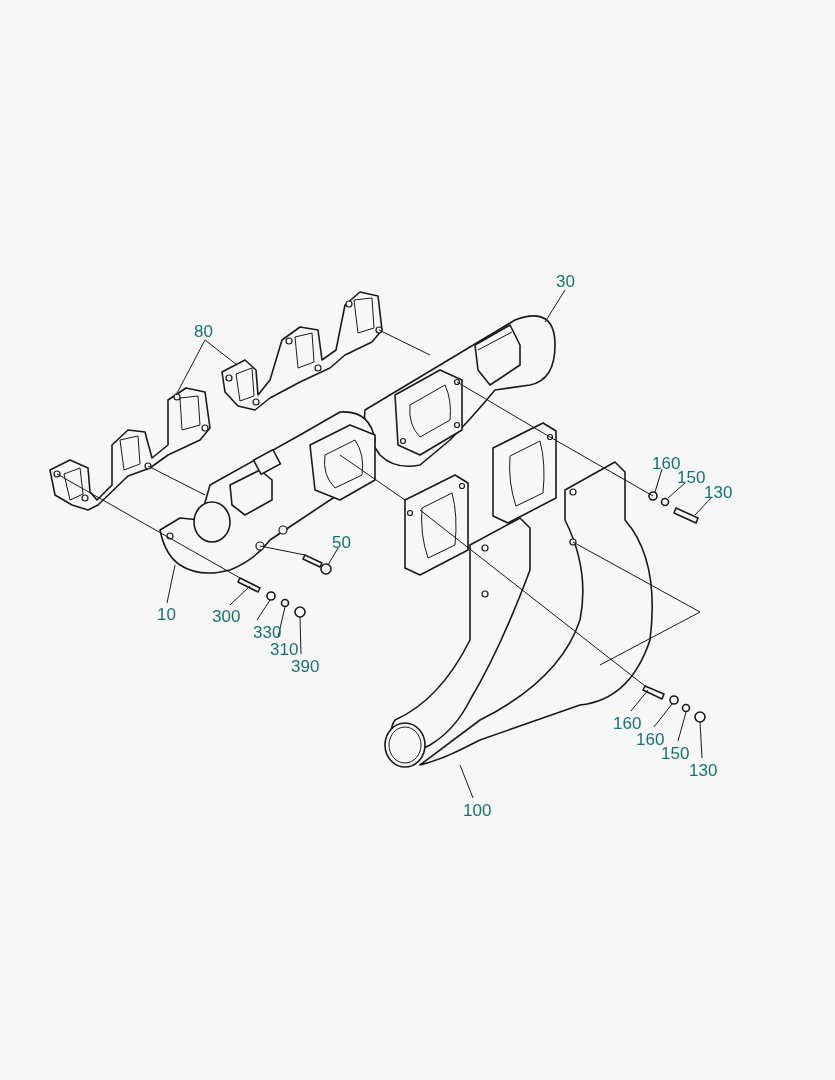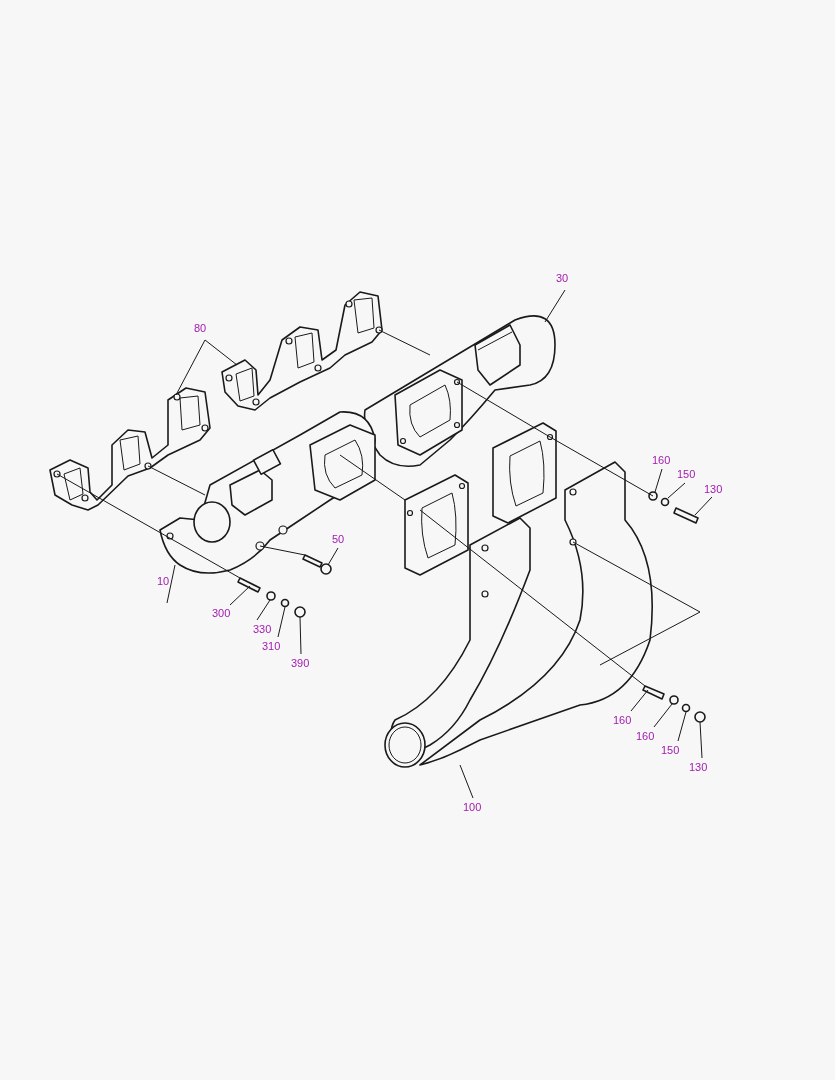--- a/index.html
+++ b/index.html
@@ -2,21 +2,21 @@
 <html><head>
 <meta charset="utf-8">
 <style>
   html,body{margin:0;padding:0;}
   body{width:835px;height:1080px;background:#f7f7f7;position:relative;overflow:hidden;font-family:"Liberation Sans",sans-serif;}
   #diagram{position:absolute;left:0;top:0;width:835px;height:1080px;}
   .part{fill:#f7f7f7;stroke:#1a1a1a;stroke-width:1.6;stroke-linejoin:round;stroke-linecap:round;}
   .thin{fill:none;stroke:#1a1a1a;stroke-width:1;}
   .leader{fill:none;stroke:#1a1a1a;stroke-width:1;}
   .hole{fill:#f7f7f7;stroke:#1a1a1a;stroke-width:1.2;}
-  .callout{position:absolute;font-size:11px;color:#a21caf;line-height:1;white-space:nowrap;}
+  .callout{position:absolute;font-size:17px;color:#0f766e;line-height:1;white-space:nowrap;}
 </style>
 </head>
 <body>
 
 <svg id="diagram" viewBox="0 0 835 1080" xmlns="http://www.w3.org/2000/svg">
 
   <g>
     <path class="part" d="M50,470 L70,460 L88,468 L90,492 L97,500 L112,485 L112,445 L128,430 L145,432 L152,458 L168,445 L168,400 L186,388 L205,392 L210,428 L200,440 L168,455 L150,468 L128,476 L98,505 L88,510 L72,505 L55,495 Z"></path>
     <path class="thin" d="M64,474 L80,468 L83,494 L70,500 Z"></path>
     <path class="thin" d="M120,440 L138,436 L140,464 L124,470 Z"></path>
@@ -136,25 +136,25 @@
     <line class="leader" x1="631" y1="711" x2="648" y2="690"></line>
     <line class="leader" x1="654" y1="727" x2="672" y2="704"></line>
     <line class="leader" x1="678" y1="741" x2="686" y2="712"></line>
     <line class="leader" x1="702" y1="758" x2="700" y2="722"></line>
     <line class="leader" x1="473" y1="798" x2="460" y2="765"></line>
   </g>
 </svg>
 
 <span class="callout" style="left:194px;top:323px">80</span>
 <span class="callout" style="left:556px;top:273px">30</span>
-<span class="callout" style="left:157px;top:576px">10</span>
+<span class="callout" style="left:157px;top:606px">10</span>
 <span class="callout" style="left:332px;top:534px">50</span>
 <span class="callout" style="left:212px;top:608px">300</span>
 <span class="callout" style="left:253px;top:624px">330</span>
-<span class="callout" style="left:262px;top:641px">310</span>
+<span class="callout" style="left:270px;top:641px">310</span>
 <span class="callout" style="left:291px;top:658px">390</span>
 <span class="callout" style="left:652px;top:455px">160</span>
 <span class="callout" style="left:677px;top:469px">150</span>
 <span class="callout" style="left:704px;top:484px">130</span>
 <span class="callout" style="left:613px;top:715px">160</span>
 <span class="callout" style="left:636px;top:731px">160</span>
 <span class="callout" style="left:661px;top:745px">150</span>
 <span class="callout" style="left:689px;top:762px">130</span>
 <span class="callout" style="left:463px;top:802px">100</span>
 

